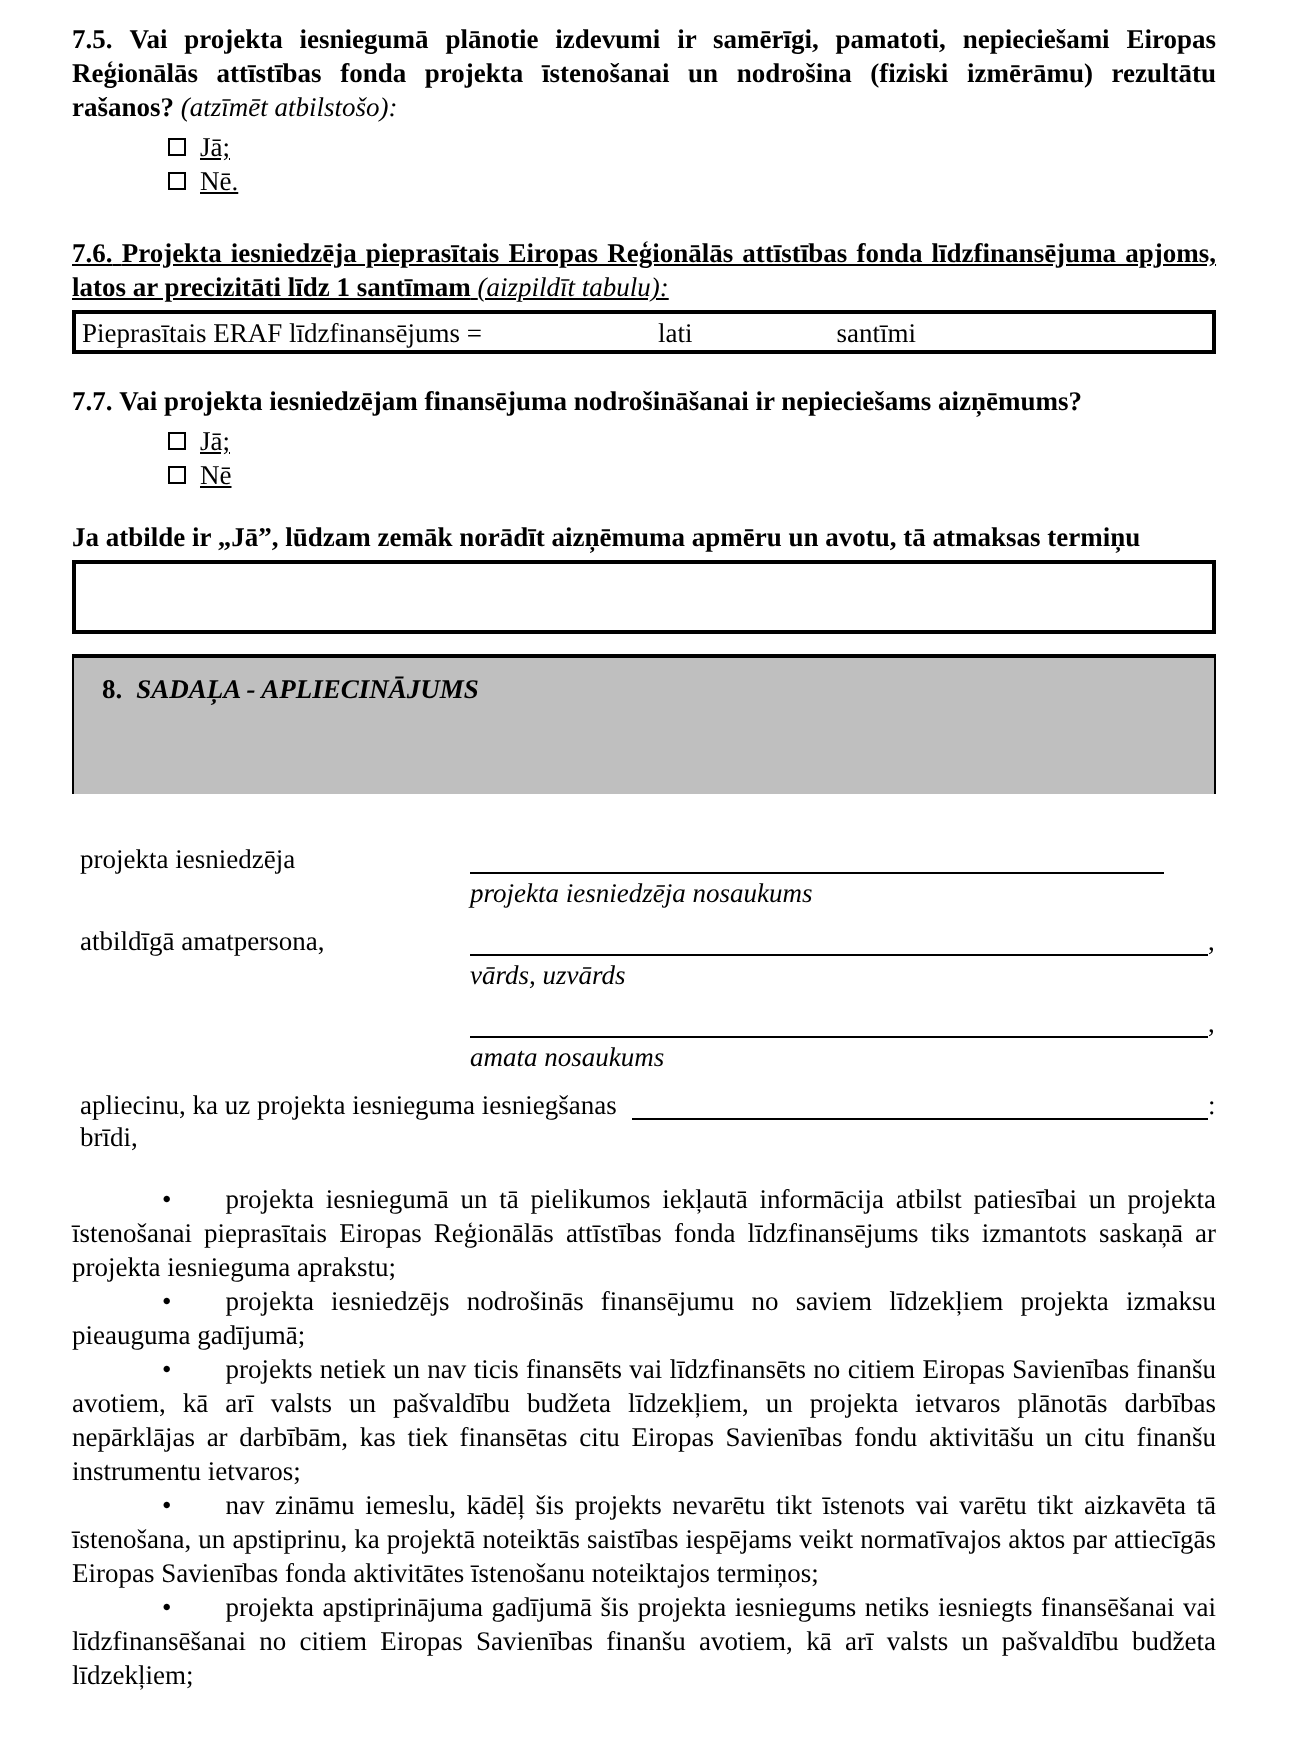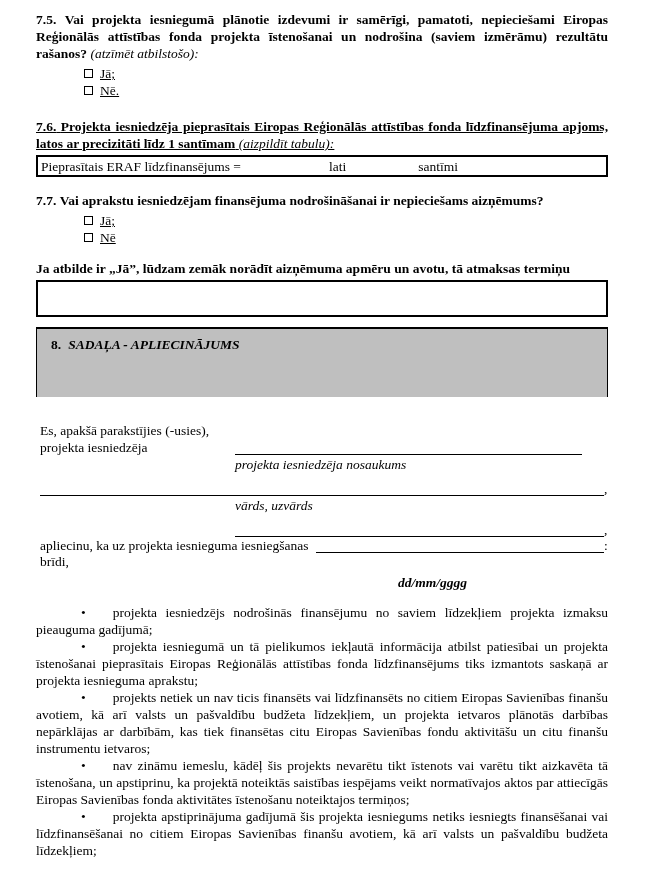--- a/index.html
+++ b/index.html
@@ -57,42 +57,42 @@
 
   .bullets { margin-top: 14px; }
   .bullet-para { text-align: justify; text-indent: 45px; margin: 0; }
   .bgap { display: inline-block; width: 27px; }
 </style>
 </head>
 <body>
 
 <div class="page">
 
-  <p class="q"><b>7.5.</b> <b>Vai projekta iesniegumā plānotie izdevumi ir samērīgi, pamatoti, nepieciešami Eiropas Reģionālās attīstības fonda projekta īstenošanai un nodrošina (saviem izmērāmu) rezultātu rašanos?</b> <i class="instr">(atzīmēt atbilstošo):</i></p>
+  <p class="q"><b>7.5.</b> <b>Vai projekta iesniegumā plānotie izdevumi ir samērīgi, pamatoti, nepieciešami Eiropas Reģionālās attīstības fonda projekta īstenošanai un nodrošina (fiziski izmērāmu) rezultātu rašanos?</b> <i class="instr">(atzīmēt atbilstošo):</i></p>
 
   <div class="opts">
     <div class="opt-row">
       <span class="checkbox"></span>
       <span>Jā;</span>
     </div>
     <div class="opt-row">
       <span class="checkbox"></span>
       <span>Nē.</span>
     </div>
   </div>
 
   <p class="q sec"><b>7.6.</b> <b>Projekta iesniedzēja pieprasītais Eiropas Reģionālās attīstības fonda līdzfinansējuma apjoms, latos ar precizitāti līdz 1 santīmam</b> <i class="instr">(aizpildīt tabulu):</i></p>
 
   <div class="eraf-table">
     <span>Pieprasītais ERAF līdzfinansējums =</span>
     <span class="unit1">lati</span>
     <span class="unit2">santīmi</span>
   </div>
 
-  <p class="q" style="margin-top:15px;"><b>7.7.</b> <b>Vai aprakstu iesniedzējam finansējuma nodrošināšanai ir nepieciešams aizņēmums?</b></p>
+  <p class="q" style="margin-top:15px;"><b>7.7.</b> <b>Vai projekta iesniedzējam finansējuma nodrošināšanai ir nepieciešams aizņēmums?</b></p>
 
   <div class="opts">
     <div class="opt-row">
       <span class="checkbox"></span>
       <span>Jā;</span>
     </div>
     <div class="opt-row">
       <span class="checkbox"></span>
       <span>Nē</span>
     </div>
@@ -100,50 +100,50 @@
 
   <p class="note">Ja atbilde ir „Jā”, lūdzam zemāk norādīt aizņēmuma apmēru un avotu, tā atmaksas termiņu</p>
 
   <div class="loan-box"></div>
 
   <div class="sec8">
     <span>8.</span><span class="sec8-title">SADAĻA - APLIECINĀJUMS</span>
   </div>
 
   <div class="decl">
-    <div class="decl-line">Es, apakšā parakstījies (-usies),</div>
 
     <div class="decl-row">
       <span class="decl-label">projekta iesniedzēja</span>
       <span class="field f1"></span>
     </div>
     <div class="caption">projekta iesniedzēja nosaukums</div>
 
     <div class="decl-row">
+      <span class="decl-label">atbildīgā amatpersona,</span>
       <span class="field"></span>
       <span class="tail">,</span>
     </div>
     <div class="caption">vārds, uzvārds</div>
 
     <div class="decl-row">
       <span class="decl-label"></span>
       <span class="field"></span>
       <span class="tail">,</span>
     </div>
+    <div class="caption">amata nosaukums</div>
 
     <div class="decl-row">
       <span class="decl-label wide">apliecinu, ka uz projekta iesnieguma iesniegšanas</span>
       <span class="field"></span>
       <span class="tail">:</span>
     </div>
     <div class="decl-line">brīdi,</div>
-    <div class="caption date-caption">dd/mm/gggg</div>
   </div>
 
   <div class="bullets">
+    <p class="bullet-para"><span>•</span><span class="bgap"></span><span>projekta iesniegumā un tā pielikumos iekļautā informācija atbilst patiesībai un projekta īstenošanai pieprasītais Eiropas Reģionālās attīstības fonda līdzfinansējums tiks izmantots saskaņā ar projekta iesnieguma aprakstu;</span></p>
     <p class="bullet-para"><span>•</span><span class="bgap"></span><span>projekta iesniedzējs nodrošinās finansējumu no saviem līdzekļiem projekta izmaksu pieauguma gadījumā;</span></p>
-    <p class="bullet-para"><span>•</span><span class="bgap"></span><span>projekta iesniegumā un tā pielikumos iekļautā informācija atbilst patiesībai un projekta īstenošanai pieprasītais Eiropas Reģionālās attīstības fonda līdzfinansējums tiks izmantots saskaņā ar projekta iesnieguma aprakstu;</span></p>
     <p class="bullet-para"><span>•</span><span class="bgap"></span><span>projekts netiek un nav ticis finansēts vai līdzfinansēts no citiem Eiropas Savienības finanšu avotiem, kā arī valsts un pašvaldību budžeta līdzekļiem, un projekta ietvaros plānotās darbības nepārklājas ar darbībām, kas tiek finansētas citu Eiropas Savienības fondu aktivitāšu un citu finanšu instrumentu ietvaros;</span></p>
     <p class="bullet-para"><span>•</span><span class="bgap"></span><span>nav zināmu iemeslu, kādēļ šis projekts nevarētu tikt īstenots vai varētu tikt aizkavēta tā īstenošana, un apstiprinu, ka projektā noteiktās saistības iespējams veikt normatīvajos aktos par attiecīgās Eiropas Savienības fonda aktivitātes īstenošanu noteiktajos termiņos;</span></p>
     <p class="bullet-para"><span>•</span><span class="bgap"></span><span>projekta apstiprinājuma gadījumā šis projekta iesniegums netiks iesniegts finansēšanai vai līdzfinansēšanai no citiem Eiropas Savienības finanšu avotiem, kā arī valsts un pašvaldību budžeta līdzekļiem;</span></p>
   </div>
 
 </div>
 
 </body></html>

